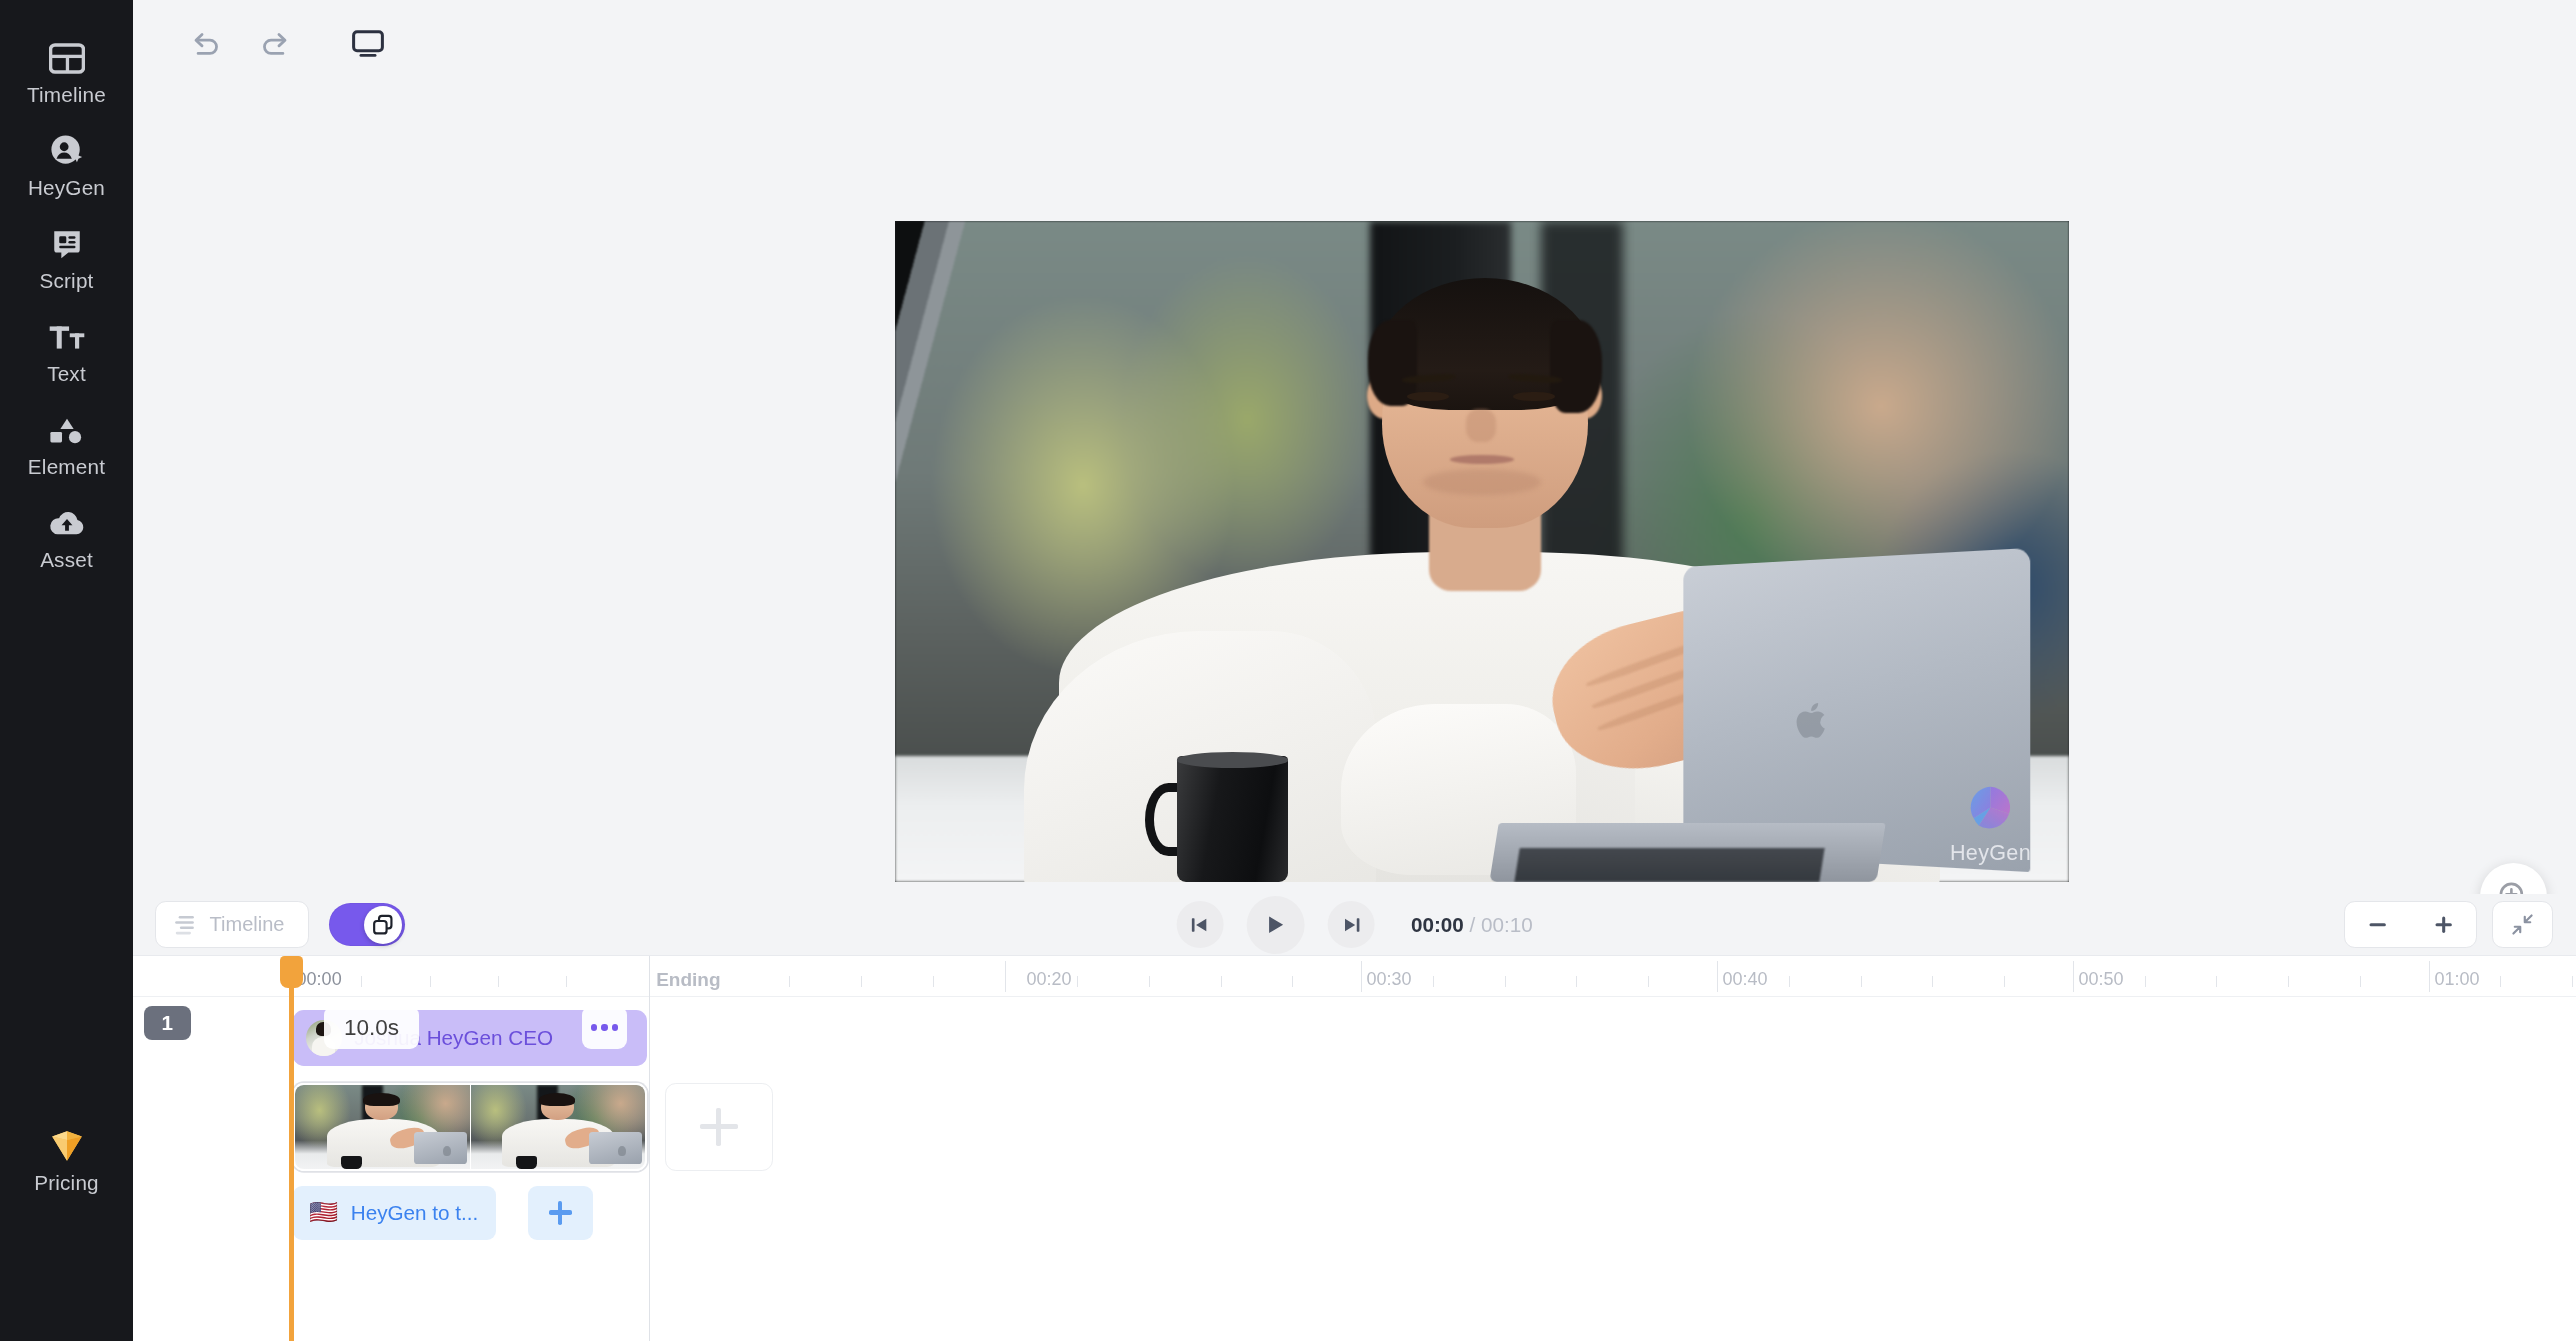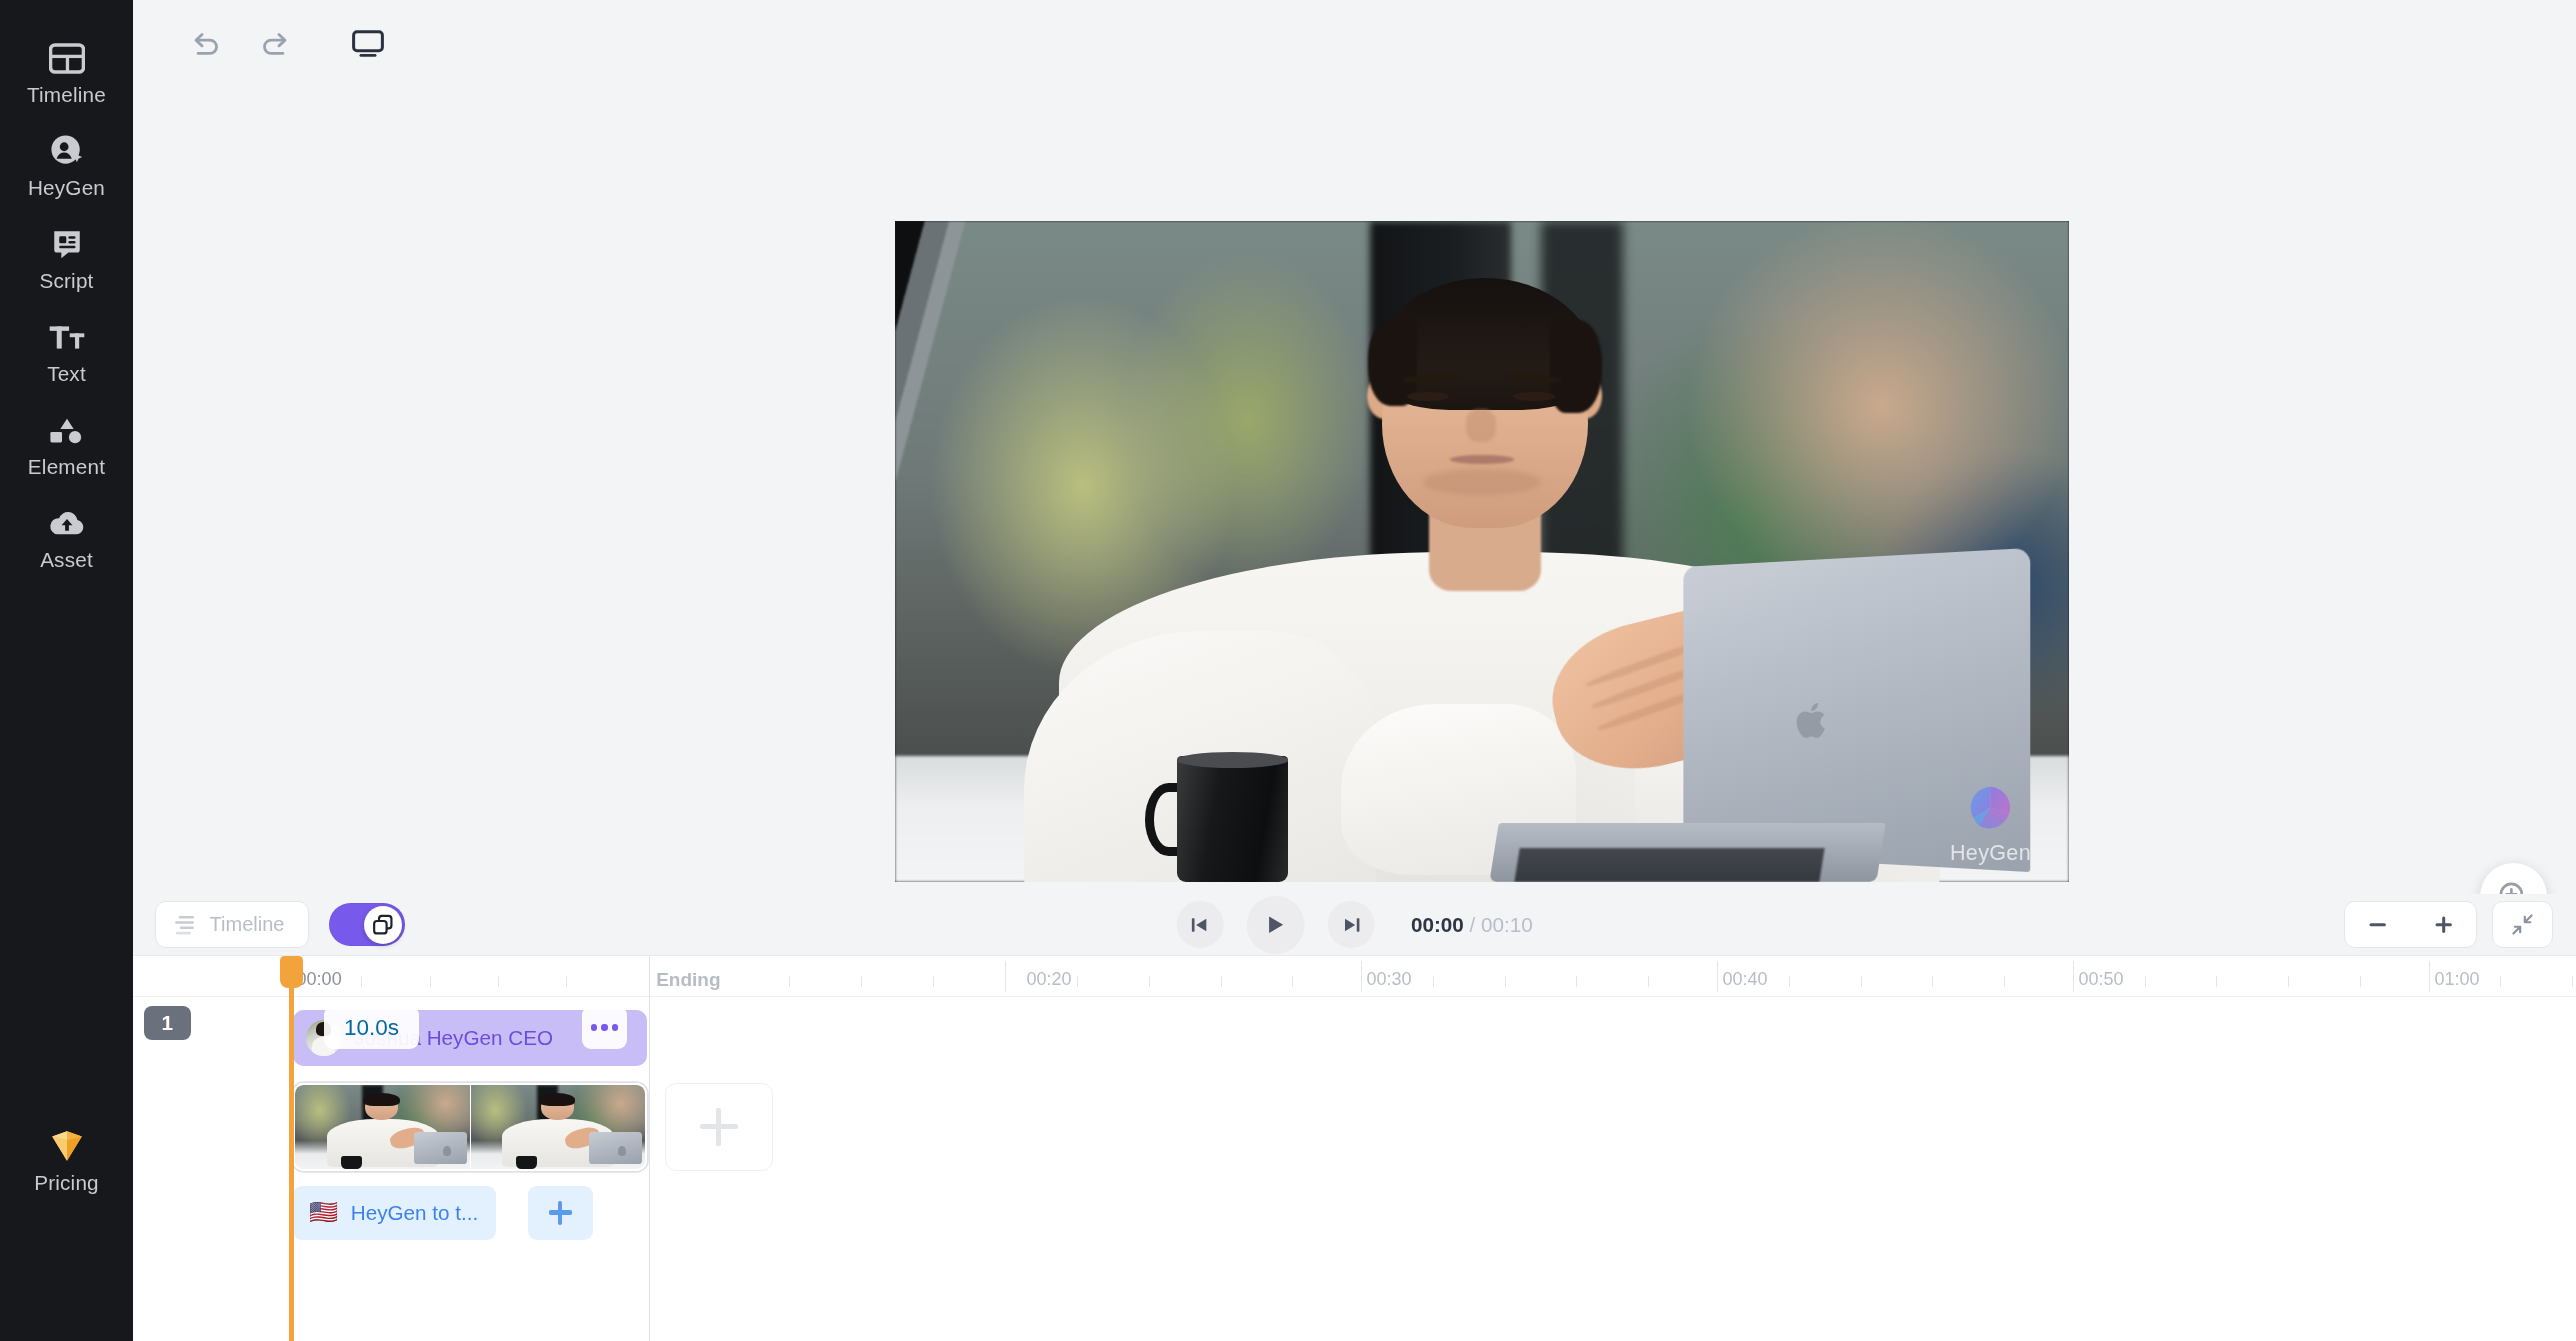--- a/index.html
+++ b/index.html
@@ -382,21 +382,21 @@
     width: 47px; height: 34px; border-radius: 8px;
     background: rgba(75,80,96,.82);
     display:flex; align-items:center; justify-content:center;
     color:#fff; font-size: 20.7px; font-weight: bold;
   }
   .dur-badge {
     position:absolute; left: 191px; top: 9px;
     height: 43px; padding: 0 20px; border-radius: 9px;
     background: rgba(255,255,255,.93);
     display:flex; align-items:center; justify-content:center;
-    font-size: 22.5px; color:#0369a1; cursor:pointer;
+    font-size: 22.5px; color:#404040; cursor:pointer;
   }
   .more-badge {
     position:absolute; left: 449px; top: 9px;
     width: 45px; height: 43px; border-radius: 9px;
     background: rgba(255,255,255,.93);
     display:flex; align-items:center; justify-content:center;
     gap: 4.5px; cursor:pointer;
   }
   .more-badge i { width: 6.3px; height: 6.3px; border-radius:50%; background:#7759ec; display:block; }
 

